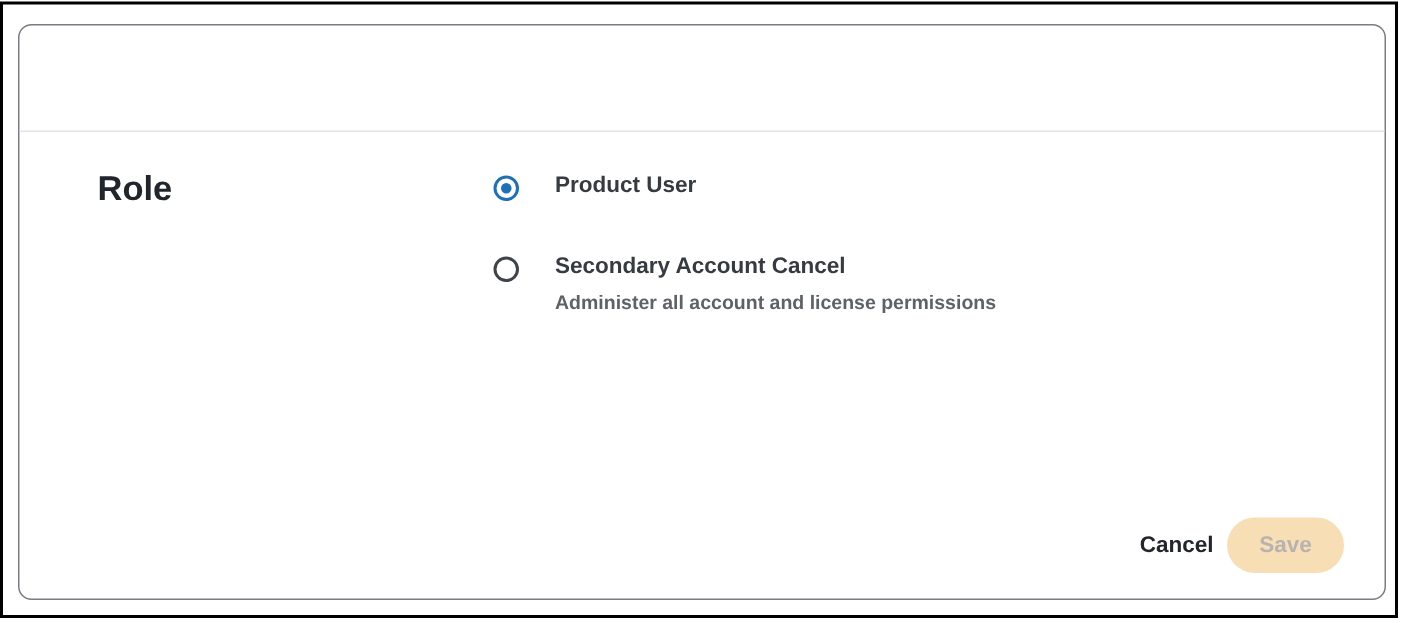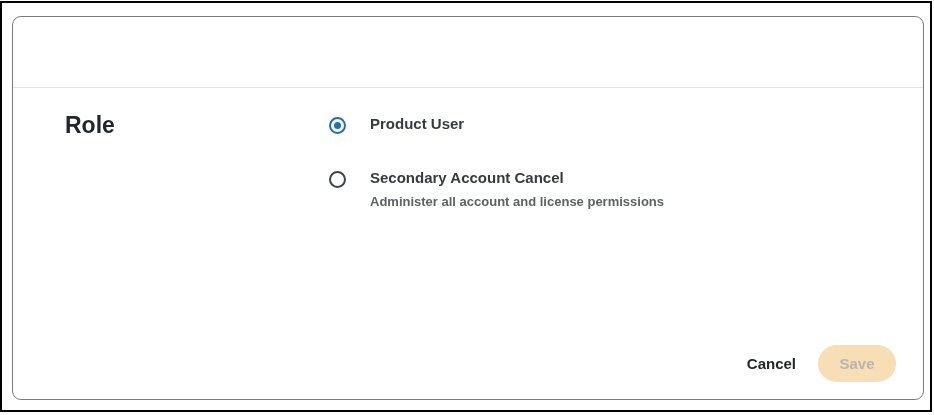--- a/index.html
+++ b/index.html
@@ -105,21 +105,21 @@
     font-size: 13px;
     color: #5d6268;
     line-height: 18px;
     margin-top: 5px;
   }
   .dialog-footer {
     position: absolute;
     right: 27px; bottom: 17px;
     display: flex;
     align-items: center;
-    gap: 22px;
+    gap: 9px;
     justify-content: space-between;
   }
   .cancel-btn {
     font-size: 15px;
     font-weight: 700;
     color: #22262c;
     background: none; border: none;
     cursor: pointer;
     font-family: inherit;
   }

